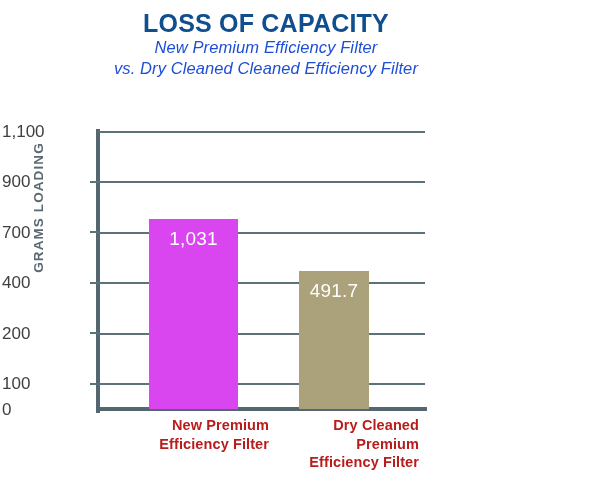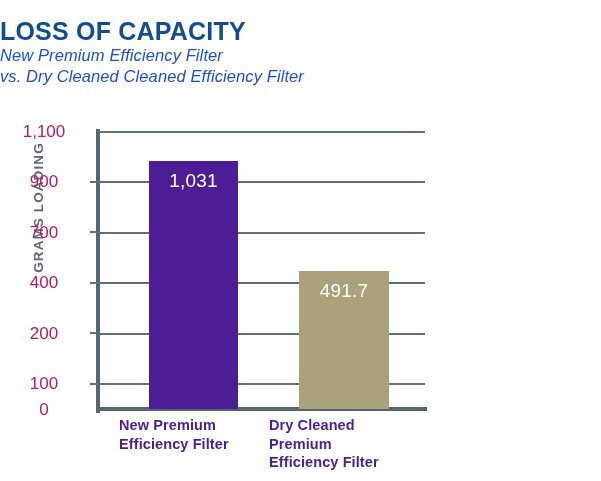--- a/index.html
+++ b/index.html
@@ -12,23 +12,23 @@
     height: 481px;
     font-family: "Liberation Sans", sans-serif;
     overflow: hidden;
     position: relative;
   }
 
   
   #titles {
     position: absolute;
     left: 0;
-    top: 12px;
+    top: 4px;
     width: 532px;
-    text-align: left;
+    text-align: center;
   }
   #chart-title {
     margin: 0;
     padding-top: 5px;
     font-size: 25px;
     font-weight: bold;
     letter-spacing: 0.2px;
     color: #114E8E;
     line-height: 28px;
   }
@@ -81,23 +81,23 @@
     width: 8px;
     height: 2px;
     background: #5d7179;
   }
 
   
   .ytick-label {
     position: absolute;
     right: 0;
     width: 84px;
-    text-align: center;
+    text-align: left;
     font-size: 17px;
-    color: #be185d;
+    color: #404040;
     line-height: 17px;
   }
   #ylabels {
     position: absolute;
     left: 0;
     top: 0;
     width: 86px;
     height: 481px;
   }
 
@@ -136,24 +136,24 @@
   #xlabels {
     position: absolute;
     left: 98px;
     top: 416px;
     width: 327px;
     height: 64px;
   }
   .xlabel {
     position: absolute;
     top: 0;
-    text-align: left;
+    text-align: right;
     font-size: 14.5px;
     font-weight: bold;
-    color: #4c1d95;
+    color: #b91c1c;
     line-height: 18.5px;
     letter-spacing: 0.1px;
   }
 </style>
 </head>
 <body>
 
 <div id="titles">
   <div id="chart-title">LOSS OF CAPACITY</div>
   <div class="subtitle">New Premium Efficiency Filter</div>
@@ -183,25 +183,25 @@
 
 <div id="plot">
 
   <div class="gridline" style="top:0px"></div>
   <div class="gridline" style="top:50px"></div>
   <div class="gridline" style="top:101px"></div>
   <div class="gridline" style="top:151px"></div>
   <div class="gridline" style="top:202px"></div>
   <div class="gridline" style="top:252px"></div>
 
-  <div class="bar" style="left:51px; width:89px; height:248px; background:#4c1d95;">
+  <div class="bar" style="left:51px; width:89px; height:190px; background:#d946ef;">
     <span class="bar-value" style="top:9px">1,031</span>
   </div>
 
-  <div class="bar" style="left:201px; width:90px; height:138px; background:#aba27c;">
+  <div class="bar" style="left:201px; width:70px; height:138px; background:#aba27c;">
     <span class="bar-value" style="top:9px">491.7</span>
   </div>
 
 </div>
 
 <div id="xlabels">
 
   <div class="xlabel" style="left:21px; width:150px;">
     <div>New Premium</div>
     <div>Efficiency Filter</div>

